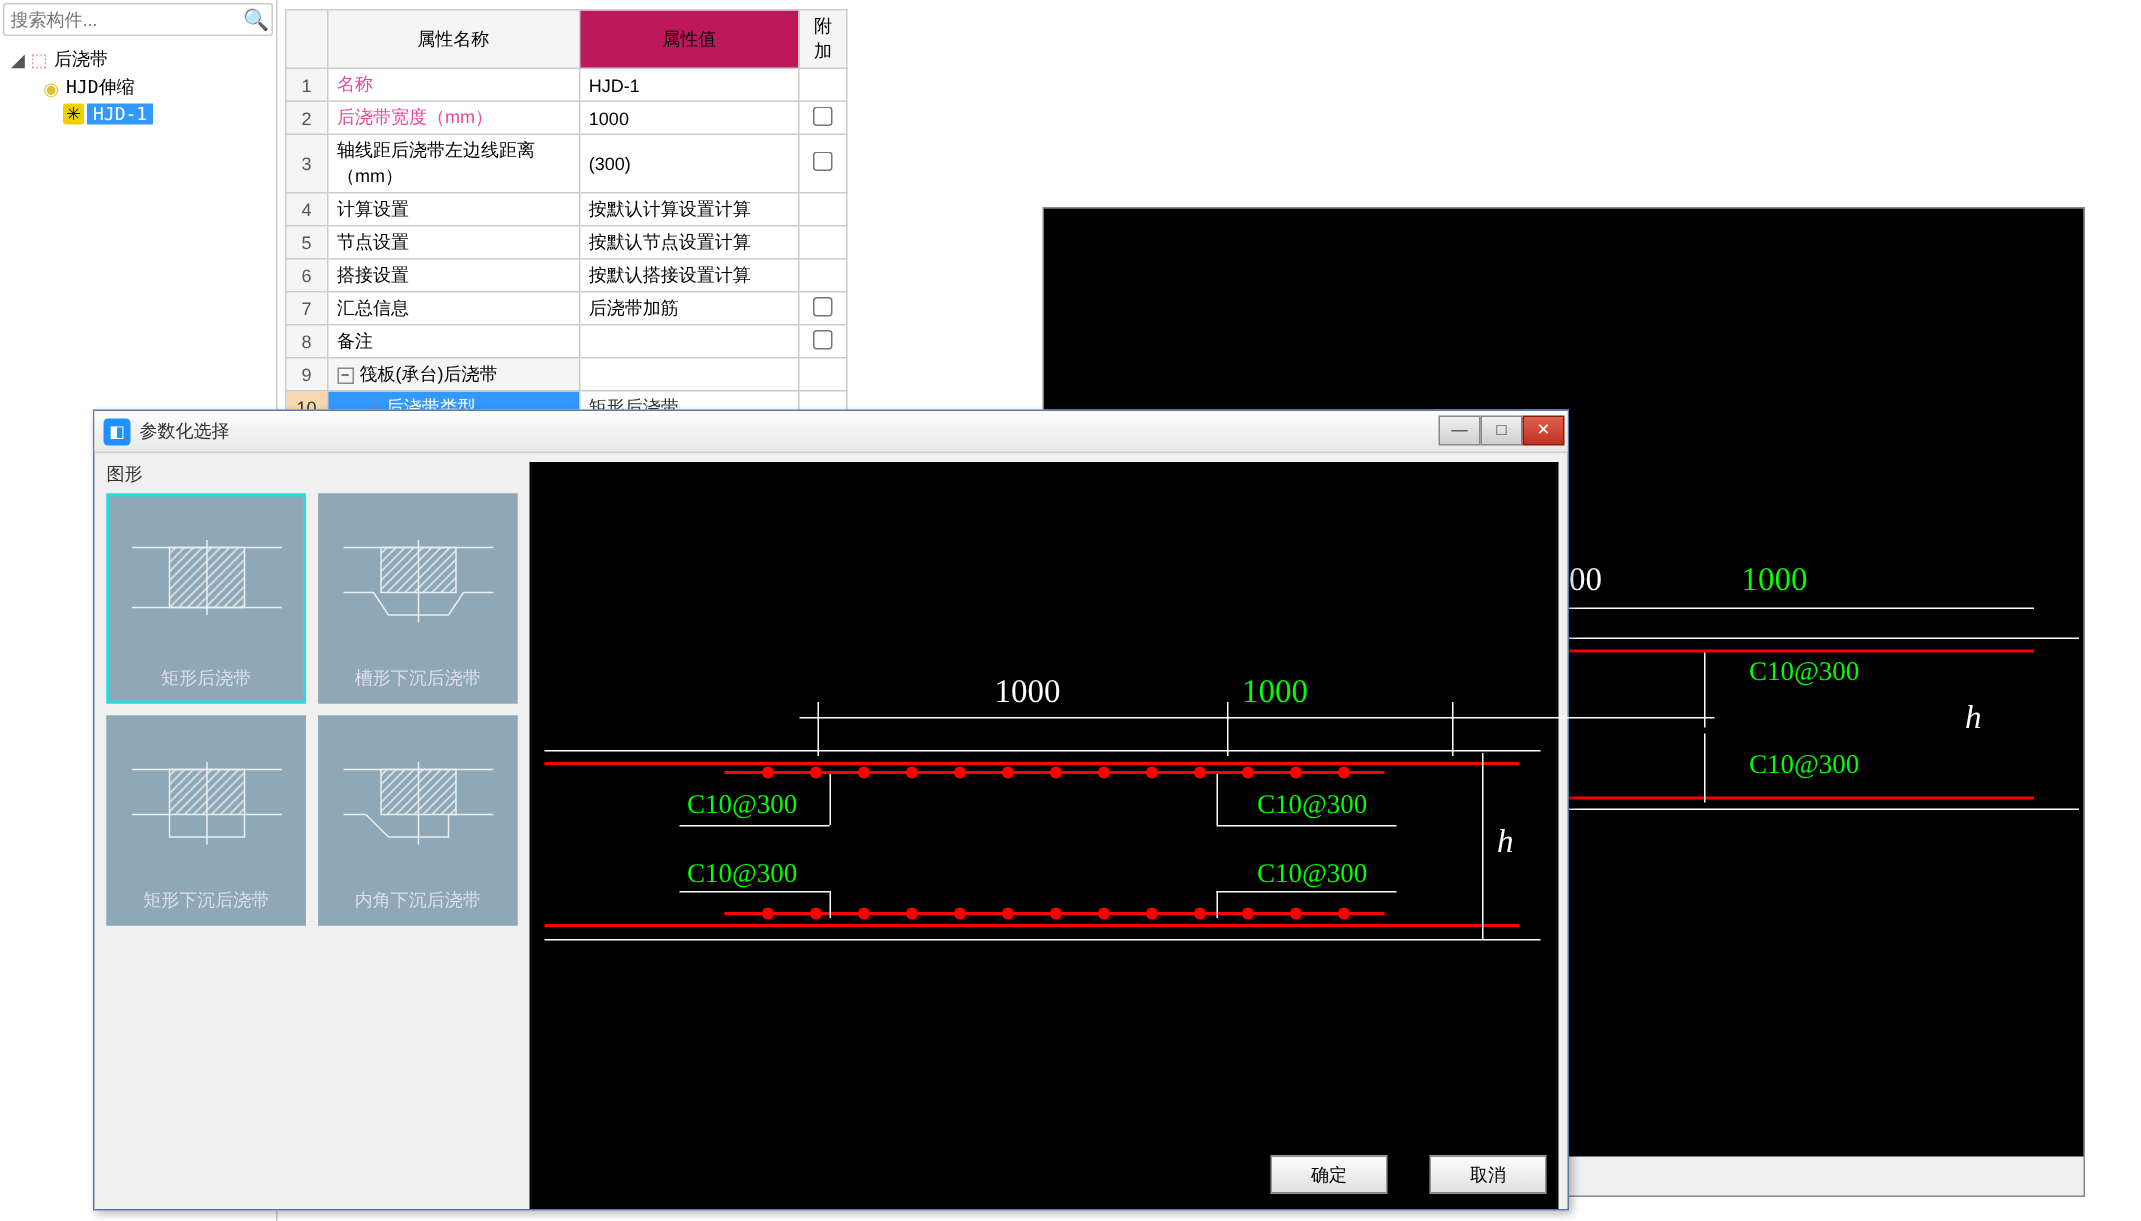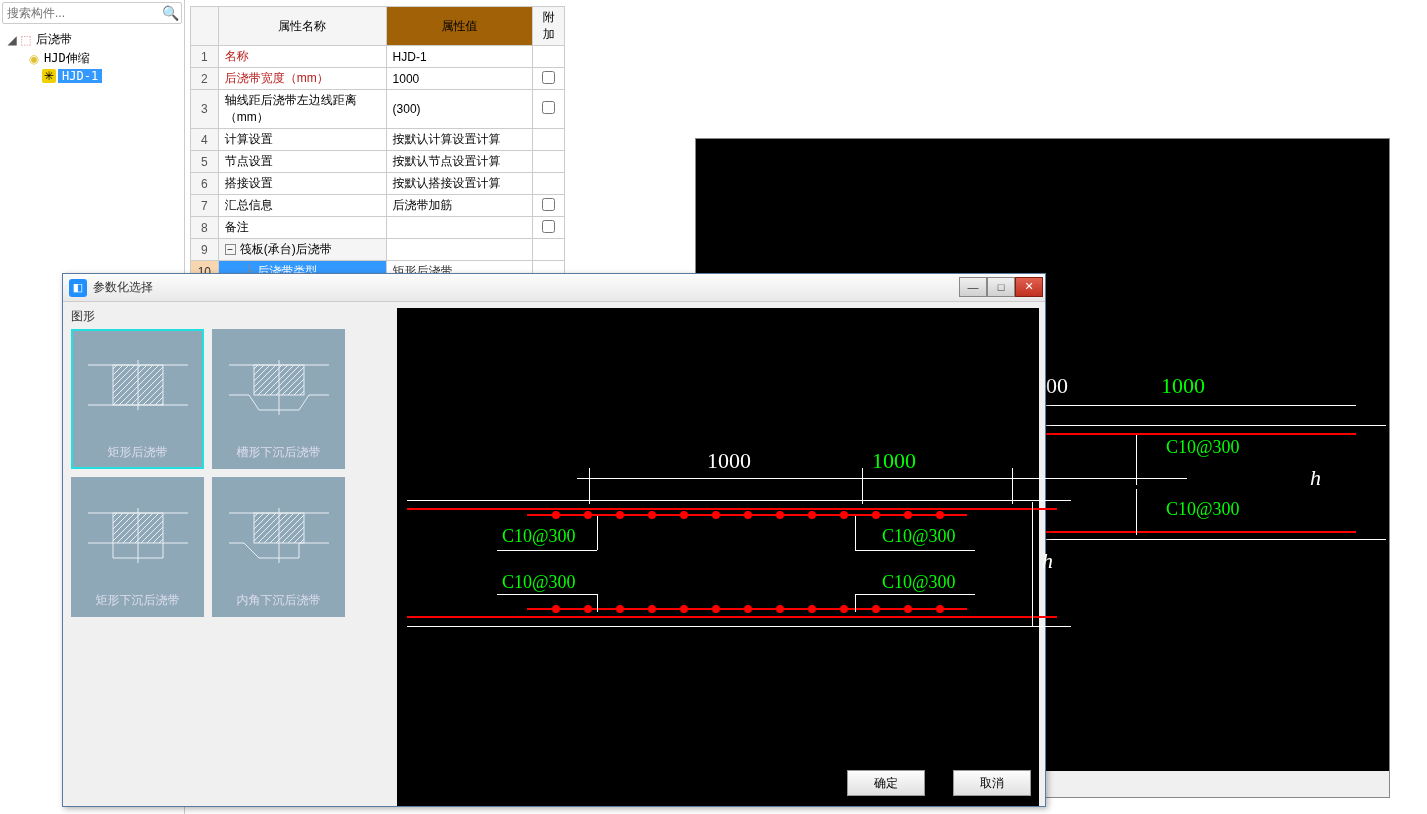--- a/index.html
+++ b/index.html
@@ -21,27 +21,27 @@
 .tree-item.grandchild .nicon { background: #f0d000; border-radius: 2px; width: 14px; height: 14px; }
 .tree-item.selected span.label { background: #3399ff; color: #fff; padding: 0 4px; }
 .tree-item .label { font-family: "SimSun", monospace; }
 
 
 .prop-panel { position: absolute; left: 190px; top: 0; width: 400px; }
 .prop-header { background: #e8e8e8; padding: 2px 8px; border: 1px solid #ccc; font-size: 12px; color: #555; }
 .prop-table { width: 375px; border-collapse: collapse; margin-top: 6px; }
 .prop-table th, .prop-table td { border: 1px solid #ccc; padding: 2px 6px; font-size: 12px; height: 20px; }
 .prop-table th { background: #f5f5f5; font-weight: normal; }
-.prop-table th.val { background: #a16207; }
+.prop-table th.val { background: #be185d; }
 .prop-table td.rownum { width: 24px; text-align: center; background: #f5f5f5; color: #555; }
 .prop-table td.name { width: 160px; }
 .prop-table td.val { width: 140px; }
 .prop-table td.attach { width: 30px; text-align: center; }
 .prop-table td.attach input { margin: 0; }
-.prop-table .blue { color: #b91c1c; }
+.prop-table .blue { color: #ec4899; }
 .prop-table tr.selected td { background: #3399ff; color: #fff; }
 .prop-table tr.selected td.rownum { background: #f8d7b0; color: #333; }
 .prop-table tr.selected td.val { background: #fff; color: #333; }
 .prop-table tr.selected td.attach { background: #fff; }
 .prop-table td.group { background: #f5f5f5; }
 .prop-table .toggle-box { display: inline-block; width: 11px; height: 11px; border: 1px solid #888; text-align: center; line-height: 9px; font-size: 10px; margin-right: 4px; }
 .prop-table td.indent { padding-left: 26px; }
 .prop-table .treeln { color: #888; margin-right: 4px; }
 
 
@@ -50,21 +50,21 @@
 .param-panel .canvas { background: #000; width: 100%; height: calc(100% - 26px); position: relative; }
 
 
 .dialog { position: absolute; left: 62px; top: 273px; width: 984px; height: 534px; background: #f0f0f0; border: 1px solid #5a7aa0; box-shadow: 2px 2px 6px rgba(0,0,0,0.3); }
 .dialog-titlebar { height: 28px; background: linear-gradient(#fdfdfd, #e8e8e8); display: flex; align-items: center; padding-left: 6px; border-bottom: 1px solid #ccc; }
 .dialog-titlebar .appicon { width: 18px; height: 18px; background: #2090ff; border-radius: 3px; display: inline-flex; align-items: center; justify-content: center; color: #fff; font-size: 11px; margin-right: 6px; }
 .dialog-titlebar .title { flex: 1; font-size: 12px; color: #333; }
 .win-btns { display: flex; }
 .win-btns div { width: 28px; height: 20px; margin-top: -2px; display: flex; align-items: center; justify-content: center; font-size: 11px; border: 1px solid #888; background: linear-gradient(#f0f0f0,#d0d0d0); color: #333;}
 .win-btns .close { background: linear-gradient(#e06050,#c03020); color: #fff; border-color: #802010; margin-right: 2px; }
-.dialog-body { display: flex; height: calc(100% - 28px); gap: 44px; }
+.dialog-body { display: flex; height: calc(100% - 28px); }
 .shape-panel { width: 290px; padding: 6px 8px; }
 .shape-panel .label { font-size: 12px; color: #333; margin-bottom: 4px; display: block; }
 .shape-grid { display: grid; grid-template-columns: 1fr 1fr; gap: 8px; }
 .shape-tile { background: #8fa8b8; height: 140px; border: 2px solid #8fa8b8; display: flex; flex-direction: column; align-items: center; justify-content: flex-end; position: relative; }
 .shape-tile.selected { border: 2px solid #20e0e0; }
 .shape-tile .thumb { flex: 1; width: 100%; display: flex; align-items: center; justify-content: center; }
 .shape-tile .caption { color: #dde; font-size: 12px; padding: 6px 0; }
 .preview { flex: 1; background: #000; margin: 6px 6px 0 0; position: relative; }
 .btn-row { position: absolute; right: 14px; bottom: 10px; display: flex; gap: 28px; }
 .btn { width: 78px; height: 26px; border: 1px solid #999; background: linear-gradient(#fdfdfd,#e0e0e0); font-size: 12px; cursor: pointer; }

